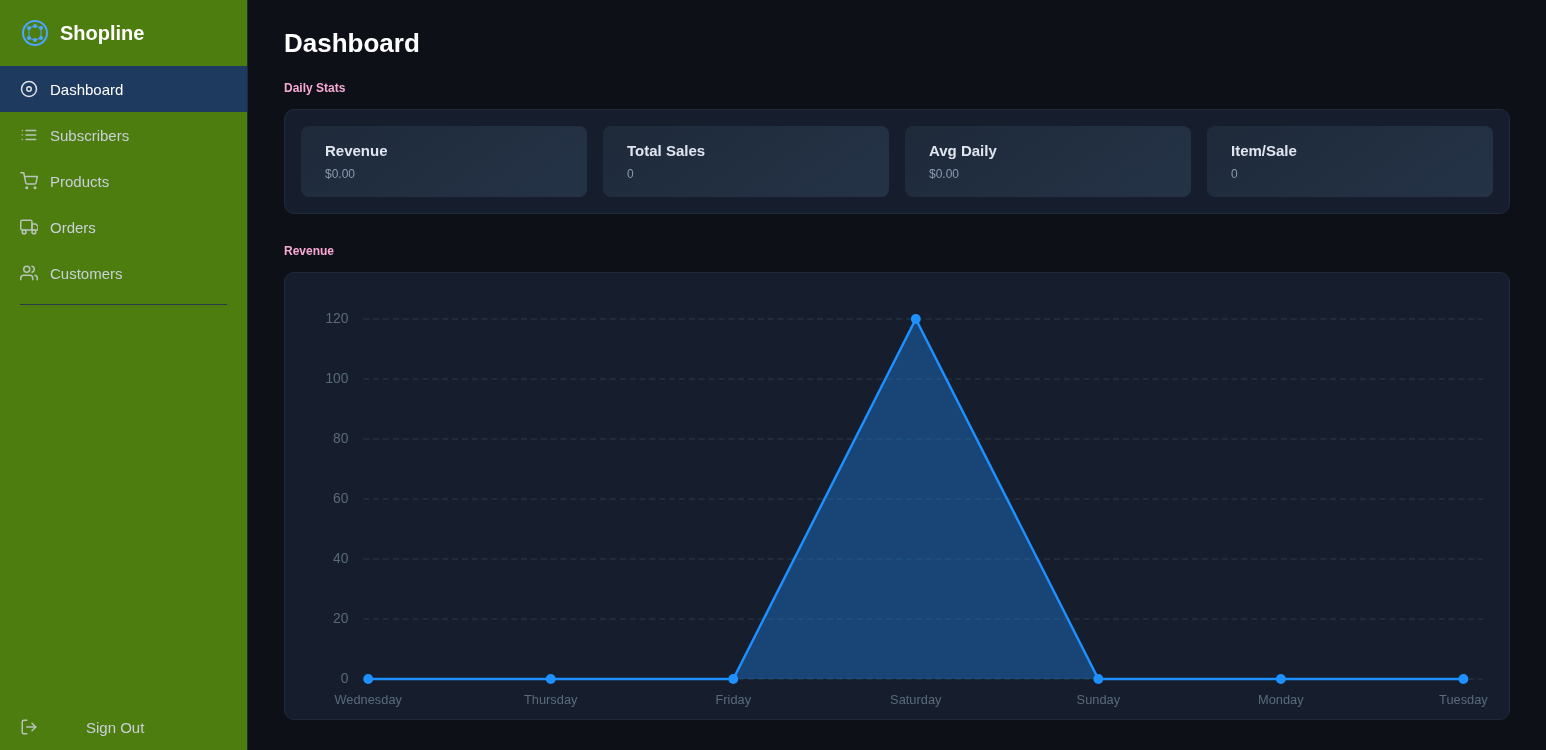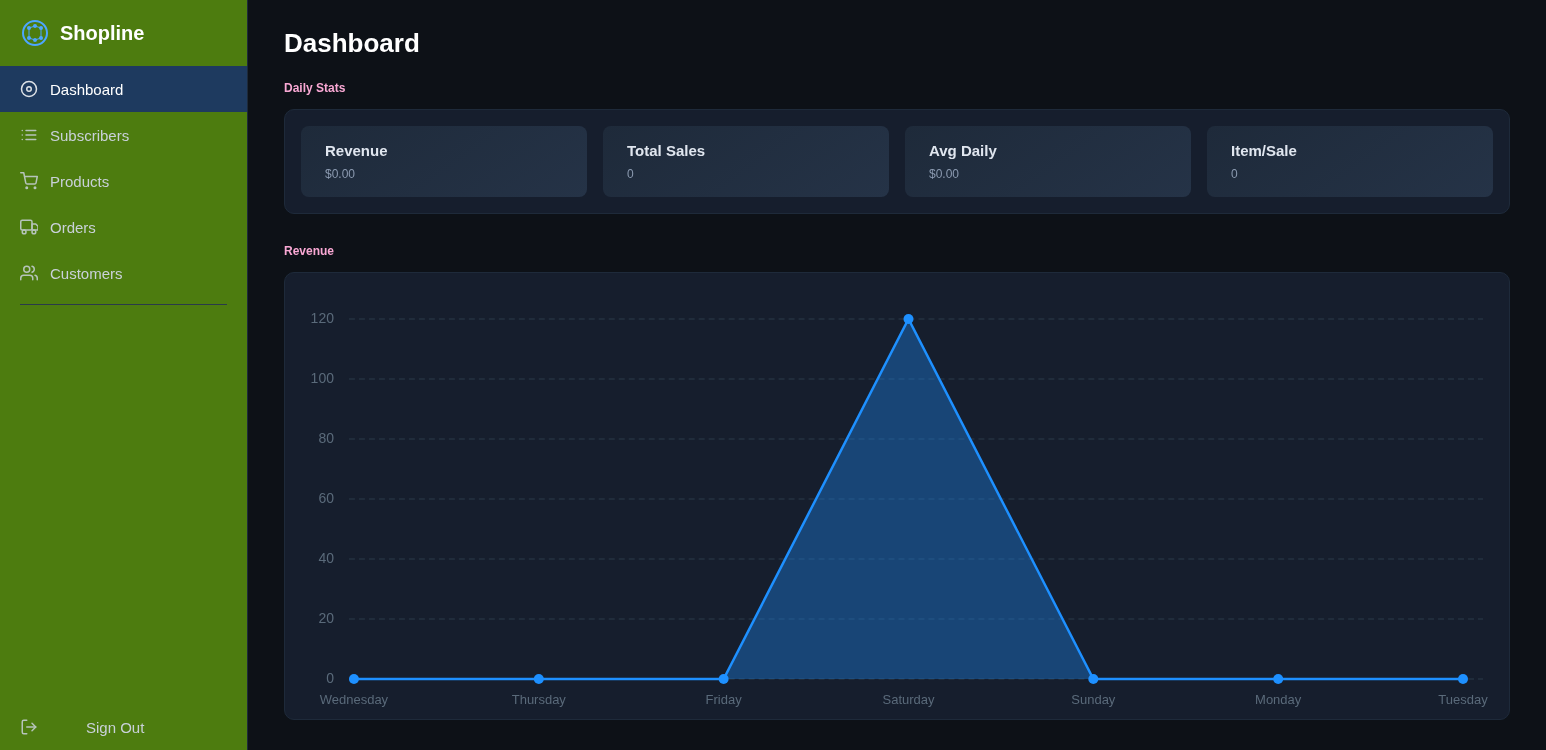--- a/index.html
+++ b/index.html
@@ -128,21 +128,21 @@
 
     .stat-card-value {
       font-size: 12px;
       color: #8b9ab0;
     }
 
     
     .chart-container {
       background-color: #161e2d;
       border-radius: 10px;
-      padding: 16px 16px 10px 9px;
+      padding: 16px 16px 10px 24px;
       border: 1px solid #1e2a3a;
     }
 
     .chart-area {
       position: relative;
       width: 100%;
       height: 420px;
     }
 
     .chart-svg {

